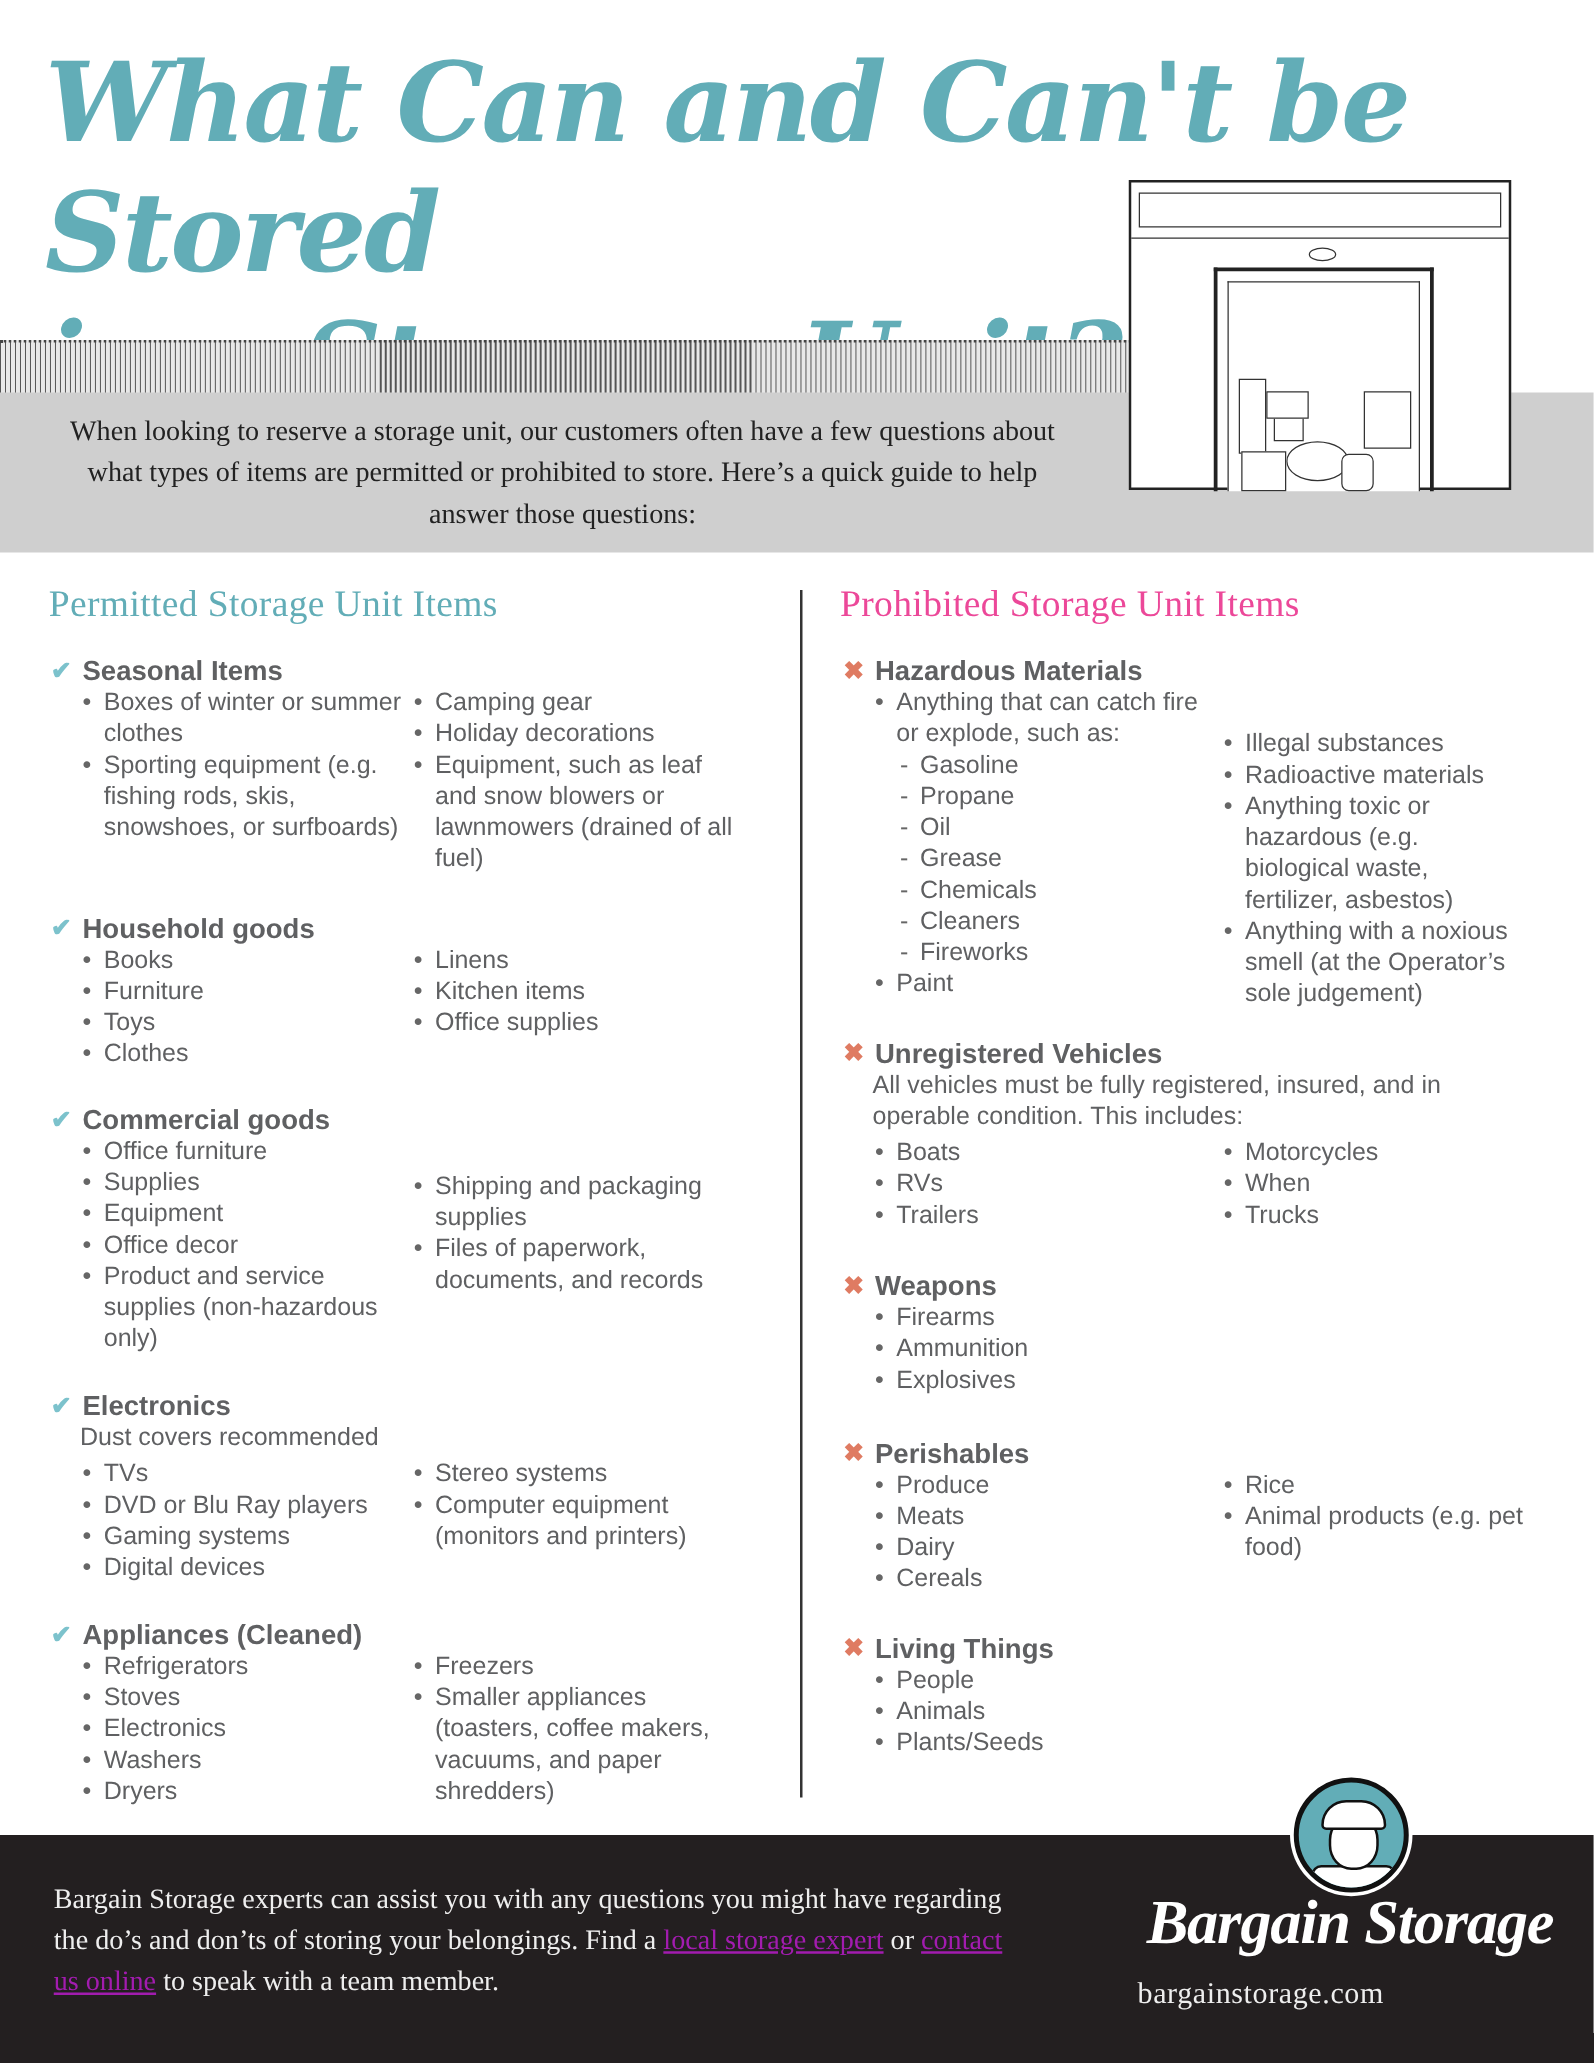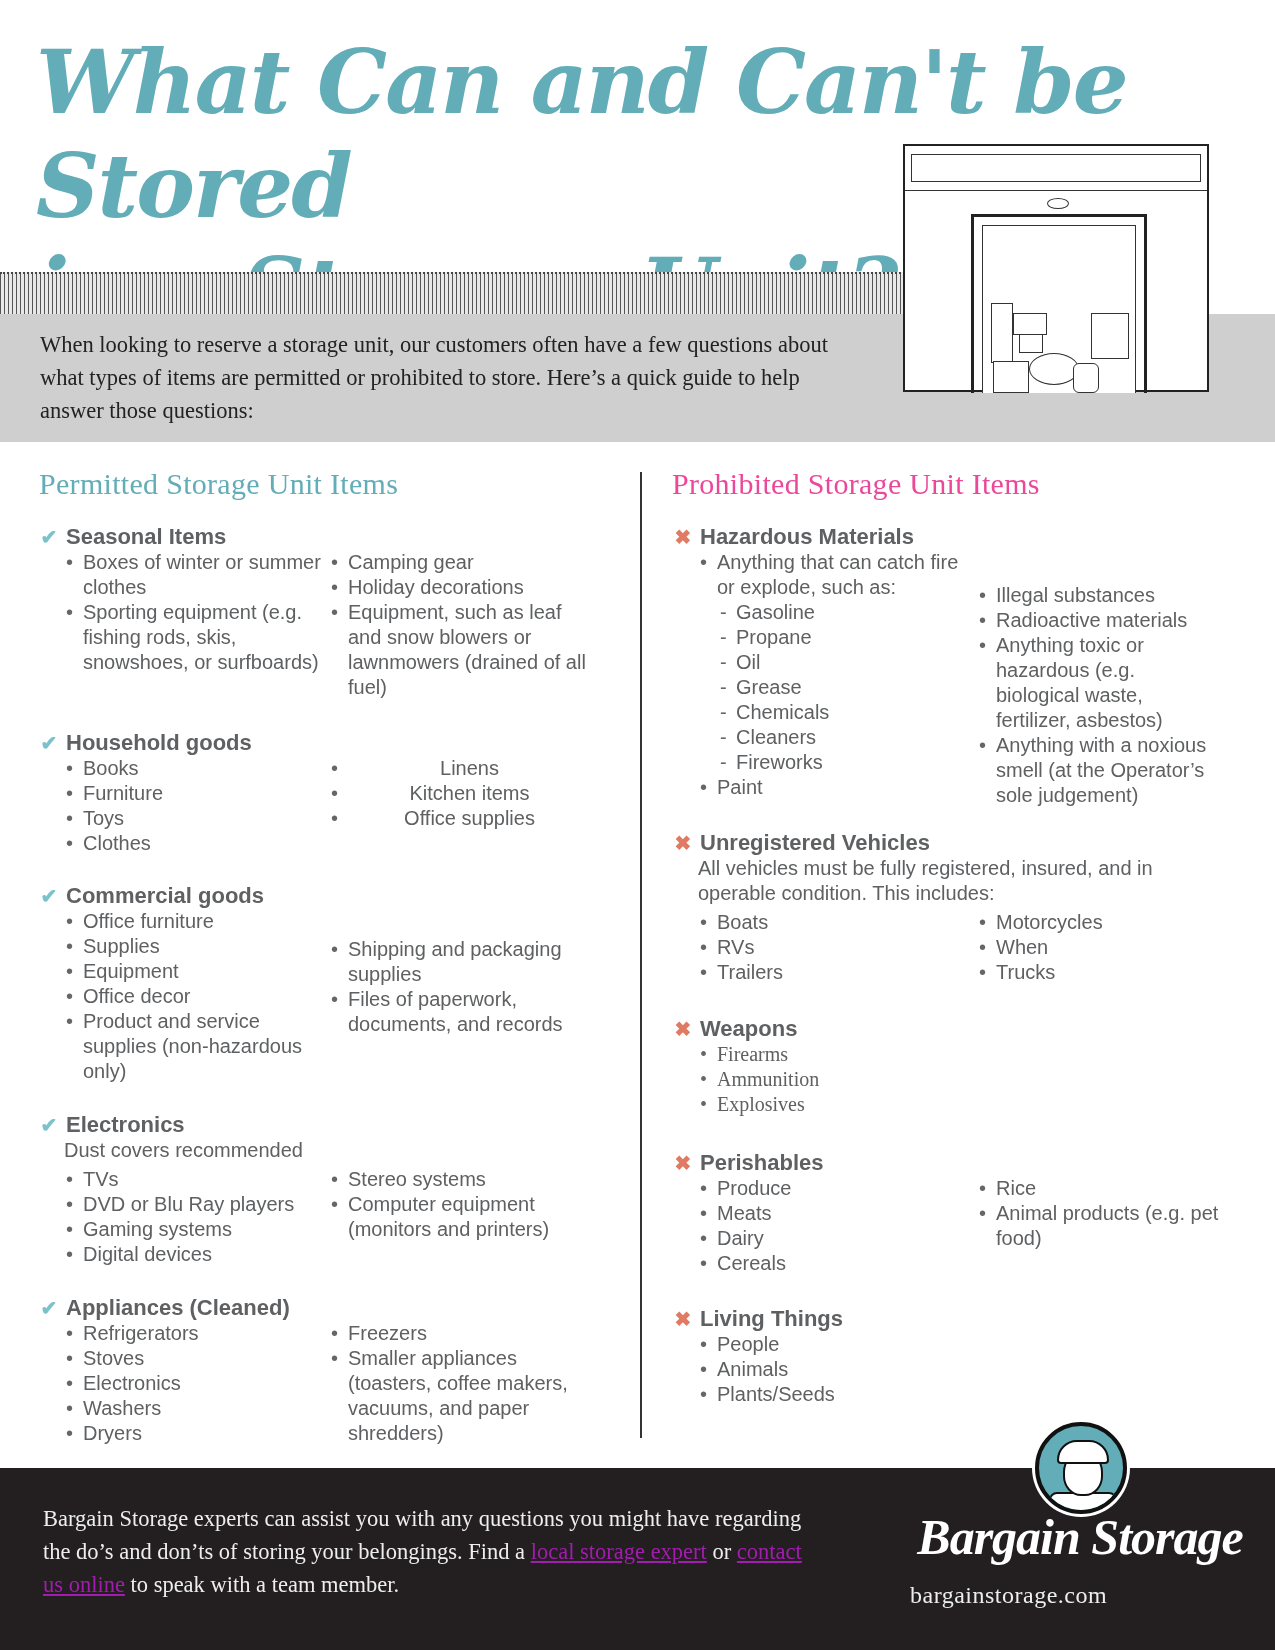--- a/index.html
+++ b/index.html
@@ -6,21 +6,21 @@
   body { width:1275px; height:1650px; position:relative; background:#ffffff; overflow:hidden;
          font-family:"Liberation Sans", sans-serif; color:#5f6062; }
   .title { position:absolute; left:36px; top:30px; width:1200px; color:#62adb7;
            font-family:"DejaVu Serif", serif; font-style:italic; font-weight:bold;
            font-size:88px; line-height:104px; letter-spacing:-2px; margin:0; }
   .fence { position:absolute; left:0; top:272px; width:905px; height:42px;
            background: repeating-linear-gradient(90deg, #555 0 1px, #e8e8e8 1px 4px);
            border-top:2px dotted #444; border-bottom:2px dotted #444; }
   .grayband { position:absolute; left:0; top:314px; width:1275px; height:128px; background:#cfcfcf; }
   .intro { position:absolute; left:40px; top:328px; width:820px; font-family:"Liberation Serif", serif;
-           font-size:22.5px; line-height:33px; color:#222; margin:0; }
+           font-size:22.5px; line-height:33px; color:#222; margin:0;text-align:center; }
   .unit { position:absolute; left:903px; top:144px; width:302px; height:244px; background:#fff;
           border:2px solid #222; }
   .unit .awn { position:absolute; left:6px; top:8px; right:6px; height:26px; border:1.5px solid #333; }
   .unit .awnline { position:absolute; left:0; right:0; top:44px; border-top:1.5px solid #333; }
   .unit .light { position:absolute; left:142px; top:52px; width:20px; height:9px; border:1.5px solid #333; border-radius:50%; }
   .unit .door { position:absolute; left:66px; top:68px; width:170px; height:176px; border:3px solid #222; border-bottom:none; }
   .unit .door2 { position:absolute; left:8px; top:8px; right:8px; bottom:0; border:1.5px solid #333; border-bottom:none; background:#fff; }
   .stuff { position:absolute; left:6px; bottom:0; right:6px; height:96px; }
   .stuff div { position:absolute; border:1.5px solid #333; background:#fff; }
   .divider { position:absolute; left:640px; top:472px; width:1.5px; height:966px; background:#333; }
@@ -117,21 +117,21 @@
       </h3>
       <div class="cols">
         <div style="width: 293px;">
           <ul class="items">
             <li>Books</li>
             <li>Furniture</li>
             <li>Toys</li>
             <li>Clothes</li>
           </ul>
         </div>
-        <div style="width: 260px; text-align: center;">
+        <div style="width: 260px;">
           <ul class="items" style="padding-left: 0px;">
             <li>Linens</li>
             <li>Kitchen items</li>
             <li>Office supplies</li>
           </ul>
         </div>
       </div>
     </div>
     <div class="section" style="left: 38px; top: 883px;">
       <h3 class="sec-title">
@@ -259,21 +259,21 @@
           </ul>
         </div>
       </div>
     </div>
     <div class="section" style="left: 672px; top: 1016px;">
       <h3 class="sec-title">
         <span class="ico cross">✖</span>
         <span>Weapons</span>
       </h3>
       <div class="cols">
-        <div style="width: 307px; font-family: Liberation Serif, serif;">
+        <div style="width: 307px;">
           <ul class="items">
             <li>Firearms</li>
             <li>Ammunition</li>
             <li>Explosives</li>
           </ul>
         </div>
         <div style="width: 240px;">
           <ul class="items" style="padding-left: 0px;"></ul>
         </div>
       </div>

